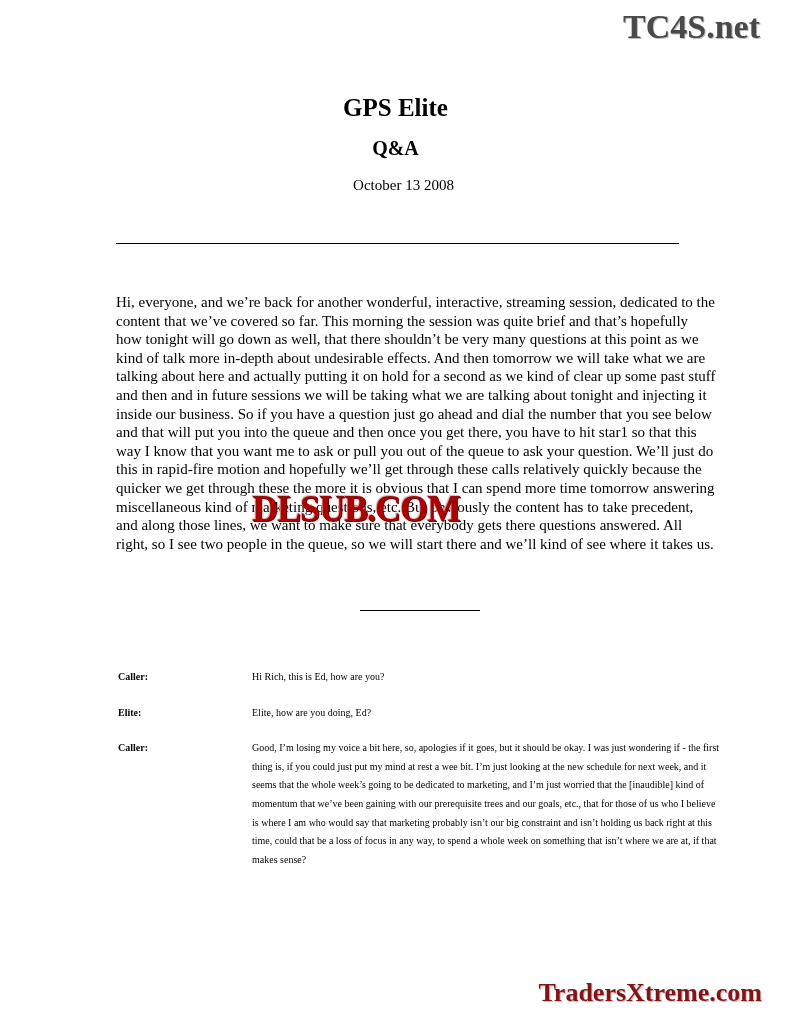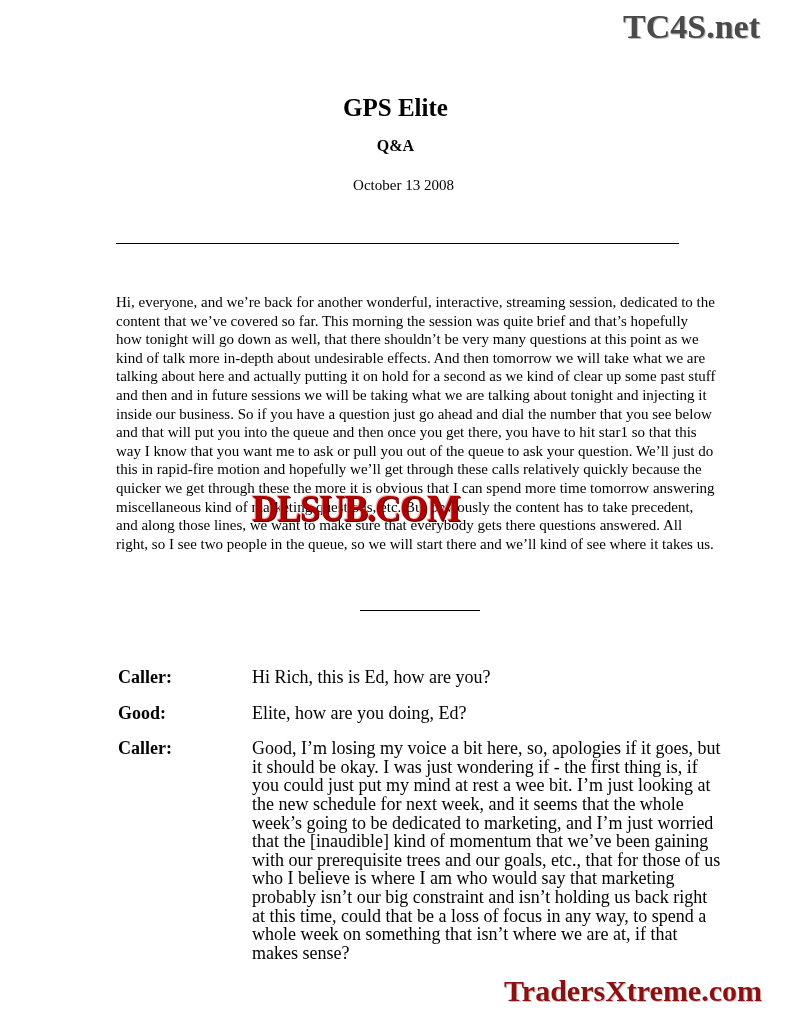--- a/index.html
+++ b/index.html
@@ -25,21 +25,21 @@
     font-weight: bold;
     color: #4a4a4a;
     letter-spacing: 0px;
     text-shadow: 1px 1px 0 #bdbdbd;
   }
   .watermark-bottom {
     position: absolute;
     bottom: 16px;
     right: 22px;
     font-family: "Liberation Serif", serif;
-    font-size: 30px;
+    font-size: 26px;
     font-weight: bold;
     color: #8a1111;
     text-shadow: 1px 1px 0 #d9b9b9;
   }
   .watermark-center {
     position: absolute;
     top: 487px;
     left: 252px;
     font-family: "Liberation Serif", serif;
     font-size: 36px;
@@ -60,21 +60,21 @@
     font-size: 25px;
     font-weight: bold;
     font-family: "Liberation Serif", serif;
   }
   .doc-subtitle {
     position: absolute;
     top: 137px;
     left: 0;
     width: 791px;
     text-align: center;
-    font-size: 16px;
+    font-size: 20px;
     font-weight: bold;
   }
   .doc-date {
     position: absolute;
     top: 177px;
     left: 8px;
     width: 791px;
     text-align: center;
     font-size: 15px;
   }
@@ -101,21 +101,21 @@
     width: 600px;
     font-size: 15px;
     line-height: 18.6px;
     text-align: left;
   }
   .qa {
     position: absolute;
     top: 668px;
     left: 116px;
     width: 605px;
-    font-size: 18px;
+    font-size: 10px;
     line-height: 18.6px;
   }
   .qa-row {
     display: flex;
     margin-bottom: 17px;
   }
   .qa-speaker {
     flex: 0 0 95px;
     font-weight: bold;
     padding-left: 2px;
@@ -143,21 +143,21 @@
   <div class="watermark-center">DLSUB.COM</div>
 
   <div class="rule-mid"></div>
 
   <div class="qa">
     <div class="qa-row">
       <div class="qa-speaker">Caller:</div>
       <div class="qa-text">Hi Rich, this is Ed, how are you?</div>
     </div>
     <div class="qa-row">
-      <div class="qa-speaker">Good:</div>
+      <div class="qa-speaker">Elite:</div>
       <div class="qa-text">Elite, how are you doing, Ed?</div>
     </div>
     <div class="qa-row">
       <div class="qa-speaker">Caller:</div>
       <div class="qa-text">Good, I’m losing my voice a bit here, so, apologies if it goes, but it should be okay. I was just wondering if - the first thing is, if you could just put my mind at rest a wee bit. I’m just looking at the new schedule for next week, and it seems that the whole week’s going to be dedicated to marketing, and I’m just worried that the [inaudible] kind of momentum that we’ve been gaining with our prerequisite trees and our goals, etc., that for those of us who I believe is where I am who would say that marketing probably isn’t our big constraint and isn’t holding us back right at this time, could that be a loss of focus in any way, to spend a whole week on something that isn’t where we are at, if that makes sense?</div>
     </div>
   </div>
 
   <div class="watermark-bottom">TradersXtreme.com</div>
 

